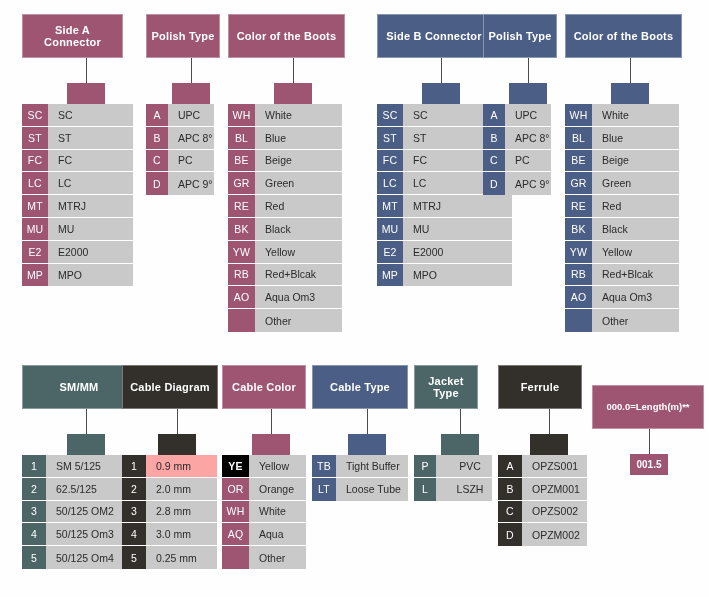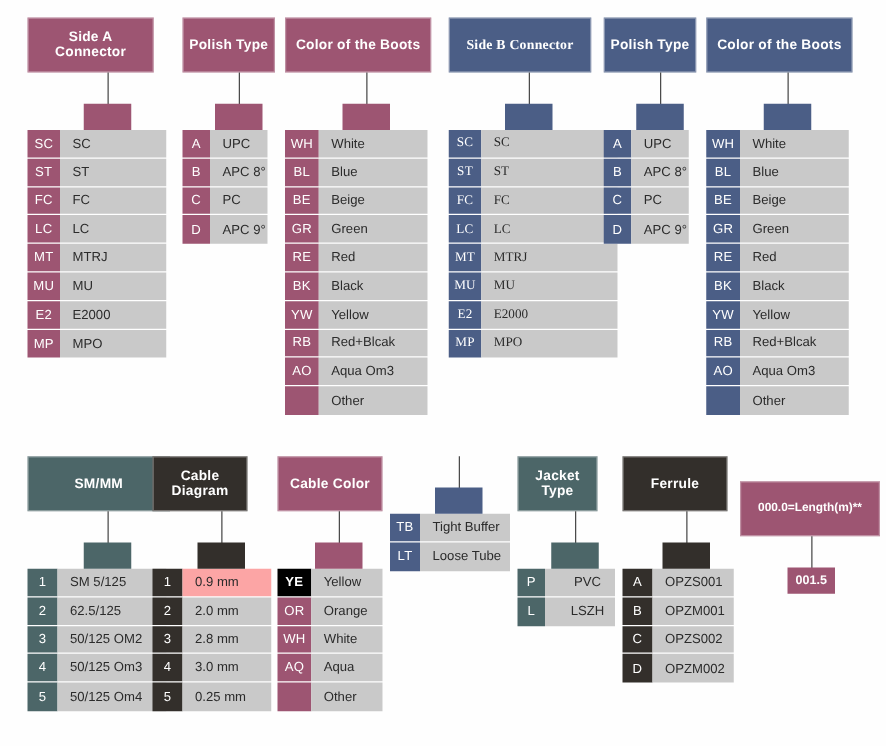--- a/index.html
+++ b/index.html
@@ -210,21 +210,21 @@
         <div class="row">
           <div class="cell-code" style="background: rgb(157, 85, 114); width: 27px; flex-basis: 27px;">AO</div>
           <div class="cell-label" style="background: rgb(201, 201, 201);">Aqua Om3</div>
         </div>
         <div class="row">
           <div class="cell-code" style="background: rgb(157, 85, 114); width: 27px; flex-basis: 27px;"></div>
           <div class="cell-label" style="background: rgb(201, 201, 201);">Other</div>
         </div>
       </div>
     </div>
-    <div class="group" style="left: 359px; top: 14px; width: 135px; font-family: Liberation Serif, serif;">
+    <div class="group" style="left: 377px; top: 14px; width: 135px;">
       <div class="grp-header" style="background: rgb(75, 94, 134); width: 114px;">Side B Connector</div>
       <div class="stub-wrap">
         <div class="stub-line" style="left: 64px; background: rgb(75, 75, 75);"></div>
         <div class="stub-box" style="left: 45px; background: rgb(75, 94, 134);"></div>
       </div>
       <div class="rows">
         <div class="row">
           <div class="cell-code" style="background: rgb(75, 94, 134); width: 26px; flex-basis: 26px;">SC</div>
           <div class="cell-label" style="background: rgb(201, 201, 201);">SC</div>
         </div>
@@ -355,21 +355,21 @@
           <div class="cell-code" style="background: rgb(76, 102, 104); width: 24px; flex-basis: 24px;">4</div>
           <div class="cell-label" style="background: rgb(201, 201, 201);">50/125 Om3</div>
         </div>
         <div class="row">
           <div class="cell-code" style="background: rgb(76, 102, 104); width: 24px; flex-basis: 24px;">5</div>
           <div class="cell-label" style="background: rgb(201, 201, 201);">50/125 Om4</div>
         </div>
       </div>
     </div>
     <div class="group" style="left: 122px; top: 365px; width: 95px;">
-      <div class="grp-header" style="background: rgb(51, 47, 43); width: 76px;">Cable Diagram</div>
+      <div class="grp-header" style="background: rgb(51, 47, 43); width: 96px;">Cable Diagram</div>
       <div class="stub-wrap">
         <div class="stub-line" style="left: 55px; background: rgb(75, 75, 75);"></div>
         <div class="stub-box" style="left: 36px; background: rgb(51, 47, 43);"></div>
       </div>
       <div class="rows">
         <div class="row">
           <div class="cell-code" style="background: rgb(51, 47, 43); width: 24px; flex-basis: 24px;">1</div>
           <div class="cell-label" style="background: #fca5a5;">0.9 mm</div>
         </div>
         <div class="row">
@@ -413,20 +413,21 @@
           <div class="cell-code" style="background: rgb(157, 85, 114); width: 27px; flex-basis: 27px;">AQ</div>
           <div class="cell-label" style="background: rgb(201, 201, 201);">Aqua</div>
         </div>
         <div class="row">
           <div class="cell-code" style="background: rgb(157, 85, 114); width: 27px; flex-basis: 27px;"></div>
           <div class="cell-label" style="background: rgb(201, 201, 201);">Other</div>
         </div>
       </div>
     </div>
     <div class="group" style="left: 312px; top: 365px; width: 96px;">
+      <div class="grp-header" style="background: rgb(75, 94, 134); width: 96px;">Cable Type</div>
       <div class="stub-wrap">
         <div class="stub-line" style="left: 55px; background: rgb(75, 75, 75);"></div>
         <div class="stub-box" style="left: 36px; background: rgb(75, 94, 134);"></div>
       </div>
       <div class="rows">
         <div class="row">
           <div class="cell-code" style="background: rgb(75, 94, 134); width: 24px; flex-basis: 24px;">TB</div>
           <div class="cell-label" style="background: rgb(201, 201, 201);">Tight Buffer</div>
         </div>
         <div class="row">

